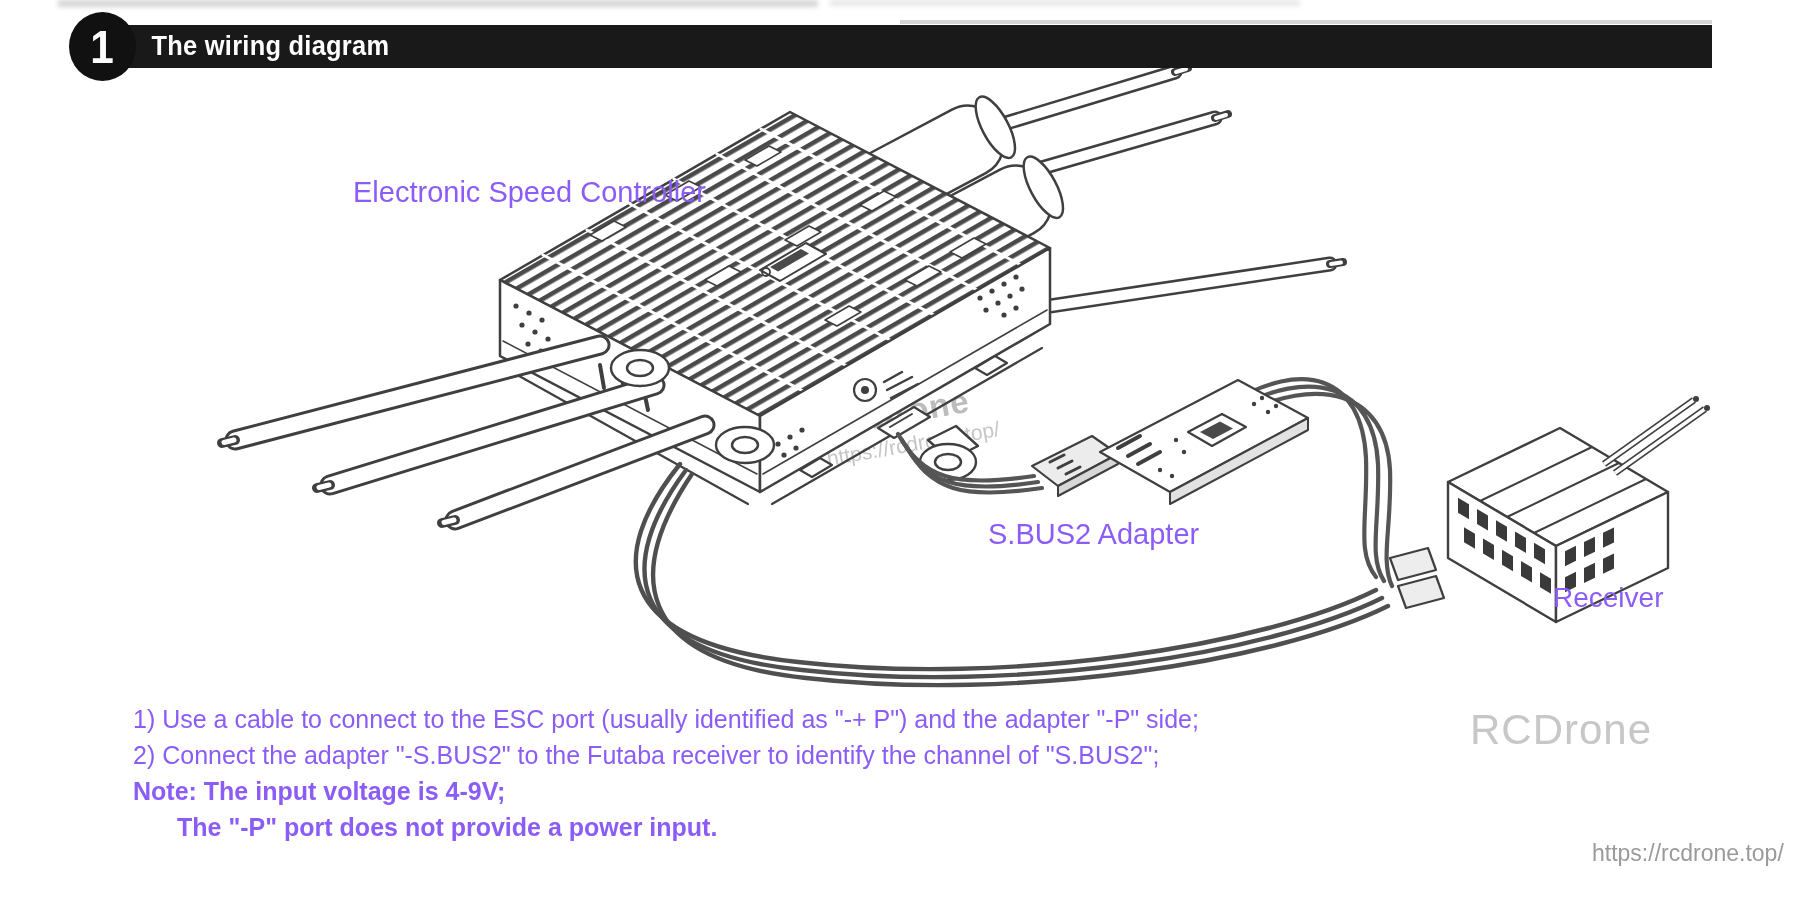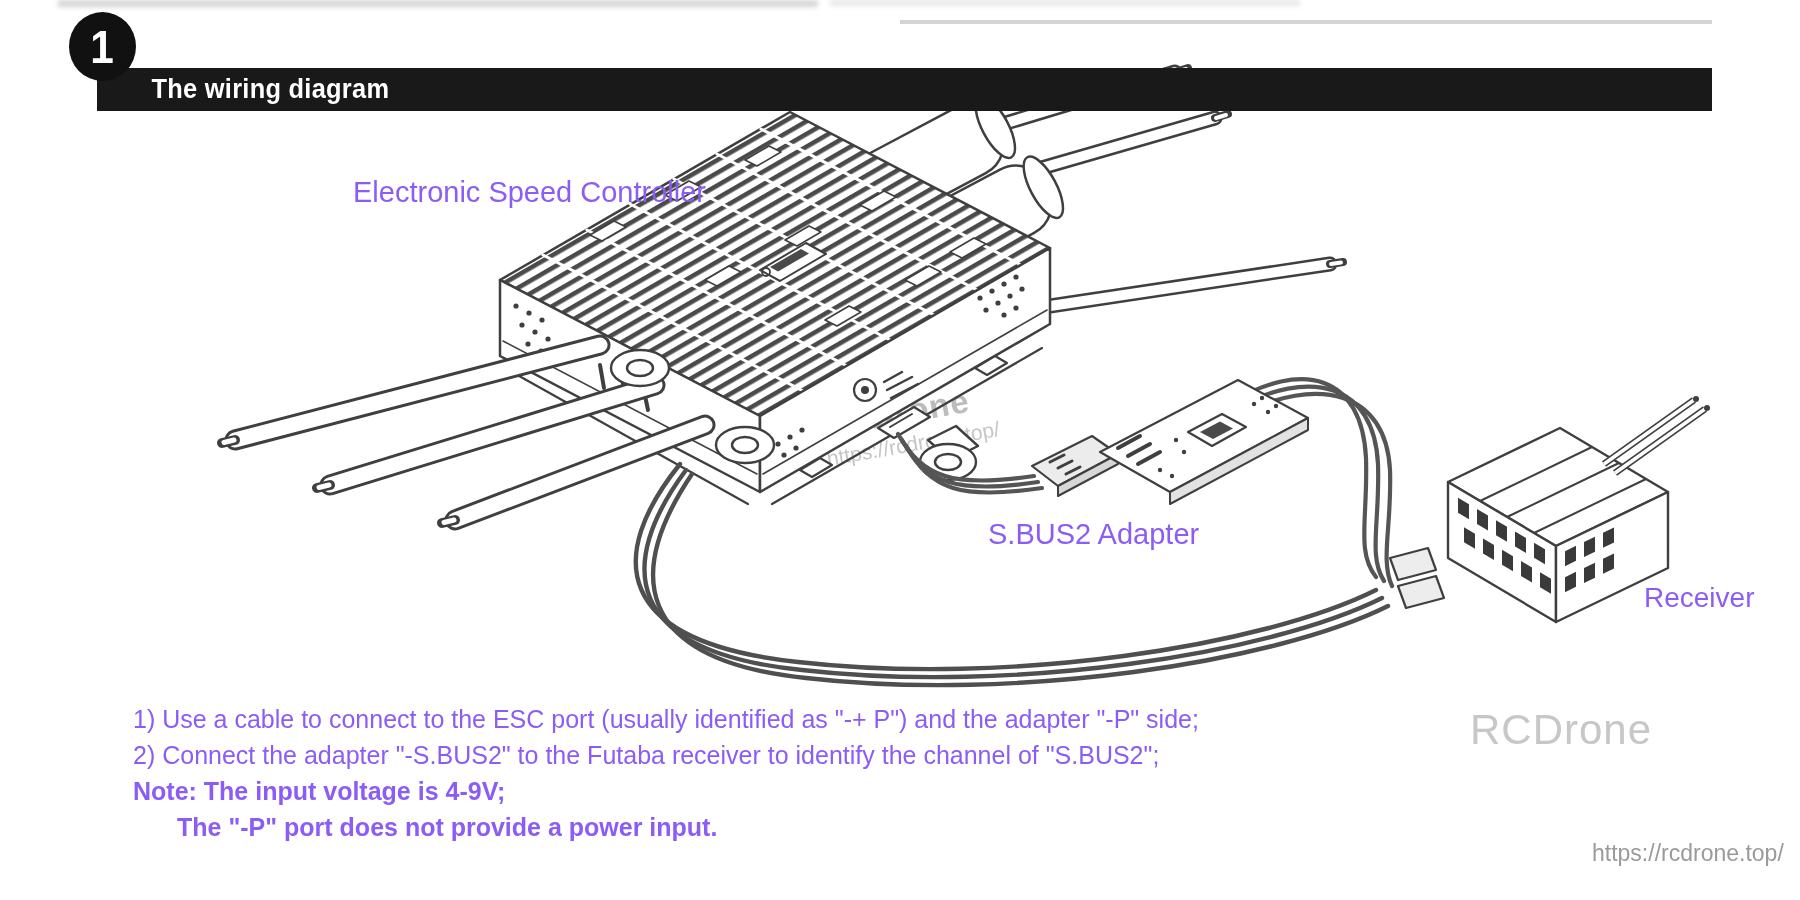--- a/index.html
+++ b/index.html
@@ -7,32 +7,32 @@
        font-family:"Liberation Sans","DejaVu Sans",sans-serif;}
 
   
   .artifact{position:absolute;z-index:1;}
   .art-left{left:58px;top:0;width:760px;height:7px;background:#8f8f8f;opacity:.38;filter:blur(2.5px);}
   .art-mid{left:830px;top:0;width:470px;height:6px;background:#a8a8a8;opacity:.28;filter:blur(2.5px);}
   .art-line{left:900px;top:20px;width:812px;height:4px;background:#cccccc;opacity:.85;}
 
   
   .header-bar{position:absolute;left:97px;top:25px;width:1615px;height:43px;
-    background:#191919;z-index:5;display:flex;align-items:center;margin-top:43px;}
+    background:#191919;z-index:5;display:flex;align-items:center;}
   .header-title{color:#ffffff;font-size:27px;font-weight:bold;letter-spacing:.3px;
     padding-left:58px;transform:scaleX(.94);transform-origin:left center;white-space:nowrap;}
   .header-circle{position:absolute;left:69px;top:12px;width:67px;height:69px;border-radius:50%;
     background:#111111;z-index:6;display:flex;align-items:center;justify-content:center;}
   .header-circle span{color:#ffffff;font-size:47px;font-weight:bold;line-height:1;transform:scaleX(.9);}
 
   
   .diagram-label{position:absolute;z-index:4;color:#8b5cf6;white-space:nowrap;}
   .label-esc{left:353px;top:176px;font-size:29px;}
   .label-adapter{left:988px;top:518px;font-size:29px;}
-  .label-receiver{left:1644px;top:582px;font-size:28px;}
+  .label-receiver{left:1553px;top:582px;font-size:28px;}
 
   
   .wm{position:absolute;z-index:1;white-space:nowrap;}
   .wm-center{left:818px;top:408px;transform:rotate(-10deg);transform-origin:left top;}
   .wm-center .wm-brand{font-size:33px;font-weight:bold;color:#bcbcbc;letter-spacing:1px;}
   .wm-center .wm-url{font-size:21px;color:#c6c6c6;margin-top:2px;}
   .wm-right{left:1470px;top:706px;font-size:42px;color:#c7c7c7;letter-spacing:1px;}
   .wm-bottom{left:1592px;top:840px;font-size:23px;color:#9a9a9a;}
 
   

